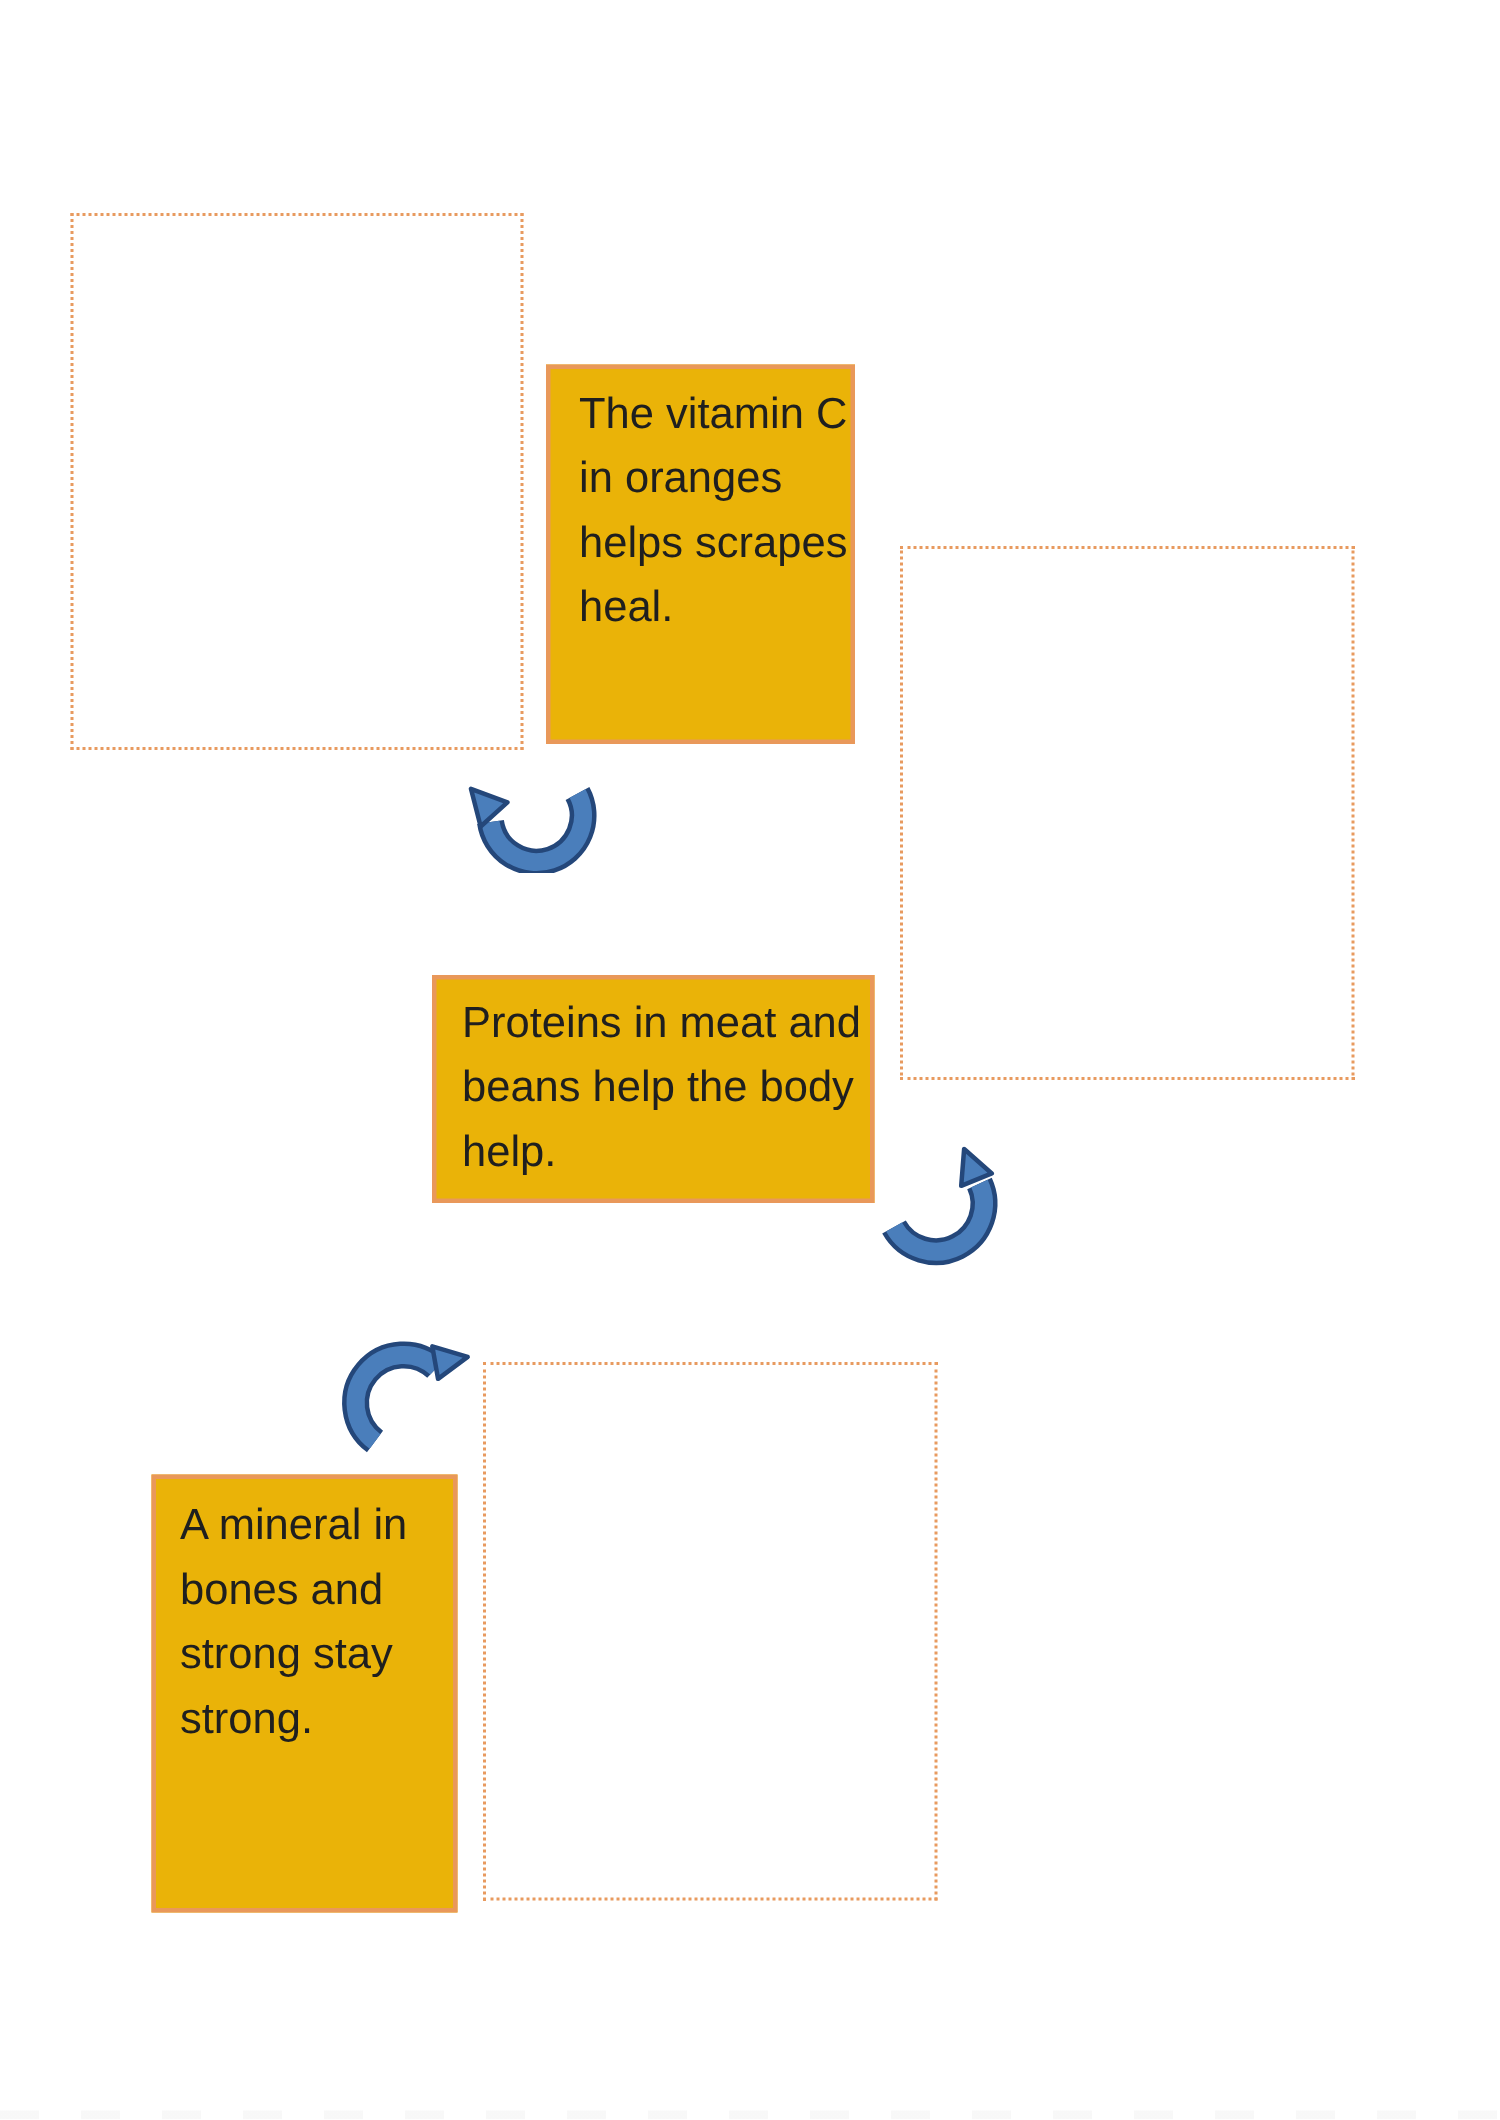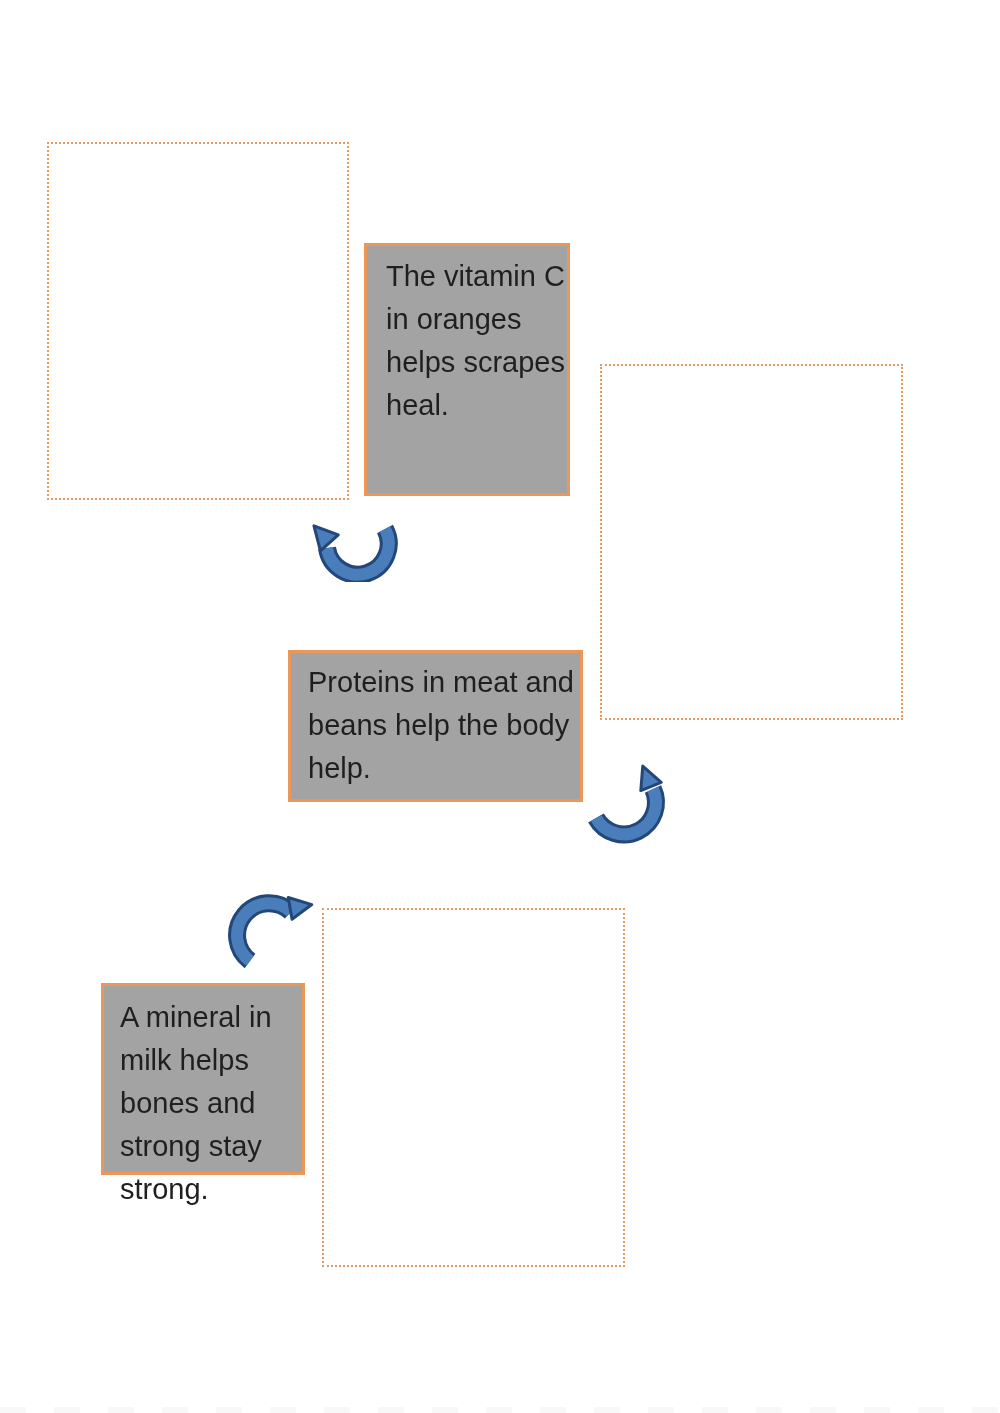--- a/index.html
+++ b/index.html
@@ -12,30 +12,30 @@
   }
   .drop-zone{
     position:absolute;
     border:2px dotted #e89a5f;
     background:transparent;
     box-sizing:border-box;
   }
   .card{
     position:absolute;
     border:3px solid #e9985a;
-    background:#a3a3a3;
+    background:#eab308;
     box-sizing:border-box;
     color:#1f1f1f;
     font-size:29px;
     line-height:43px;
   }
   .card .line{white-space:nowrap;}
   #card-1{left:364px;top:243px;width:206px;height:253px;padding:9px 4px 0 19px;}
   #card-2{left:288px;top:650px;width:295px;height:152px;padding:8px 4px 0 17px;}
-  #card-3{left:101px;top:983px;width:204px;height:192px;padding:10px 4px 0 16px;}
+  #card-3{left:101px;top:983px;width:204px;height:292px;padding:10px 4px 0 16px;}
   #zone-1{left:47px;top:142px;width:302px;height:358px;}
   #zone-2{left:600px;top:364px;width:303px;height:356px;}
   #zone-3{left:322px;top:908px;width:303px;height:359px;}
   .arrow{position:absolute;}
   #arrow-1{left:300px;top:518px;width:112px;height:64px;}
   #arrow-2{left:580px;top:764px;width:94px;height:86px;}
   #arrow-3{left:222px;top:885px;width:92px;height:86px;}
   .arc-outline{fill:none;stroke:#24477a;stroke-width:18;}
   .arc-fill{fill:none;stroke:#4a7ebb;stroke-width:12;}
   .head{fill:#4a7ebb;stroke:#24477a;stroke-width:3;stroke-linejoin:round;}
@@ -63,21 +63,20 @@
   </div>
 
   <div id="card-2" class="card">
     <div class="line">Proteins in meat and</div>
     <div class="line">beans help the body</div>
     <div class="line">help.</div>
   </div>
 
   <div id="card-3" class="card">
     <div class="line">A mineral in</div>
-    <div class="line">milk helps</div>
     <div class="line">bones and</div>
     <div class="line">strong stay</div>
     <div class="line">strong.</div>
   </div>
 
   <svg id="arrow-1" class="arrow" viewBox="0 0 112 62" aria-hidden="true">
     <path class="arc-outline" d="M 85,10 A 31,31 0 1 1 27,29"></path>
     <path class="arc-fill" d="M 85,10 A 31,31 0 1 1 27,29"></path>
     <g transform="translate(24,18) rotate(-42)">
       <polygon class="head" points="0,-15 -12,8 12,8"></polygon>

